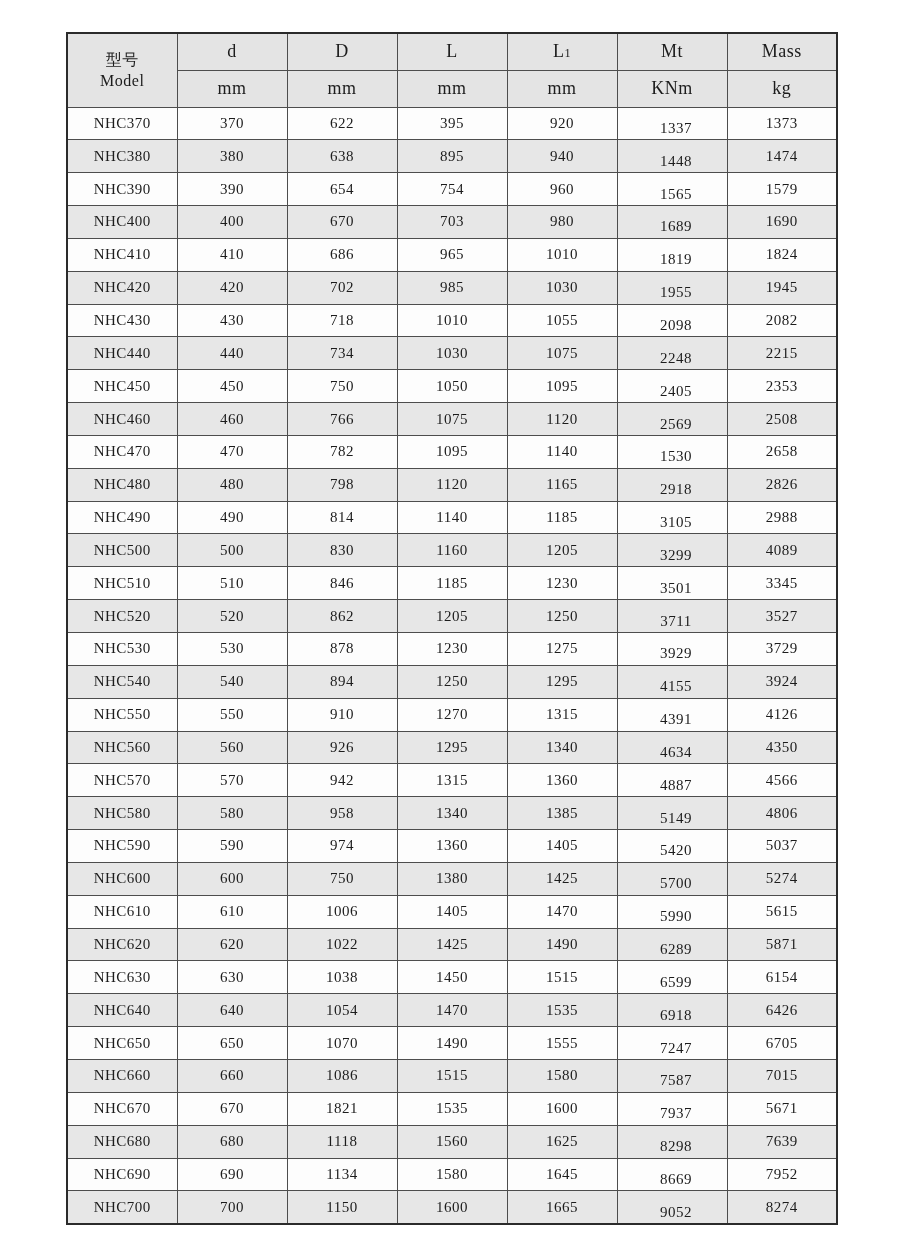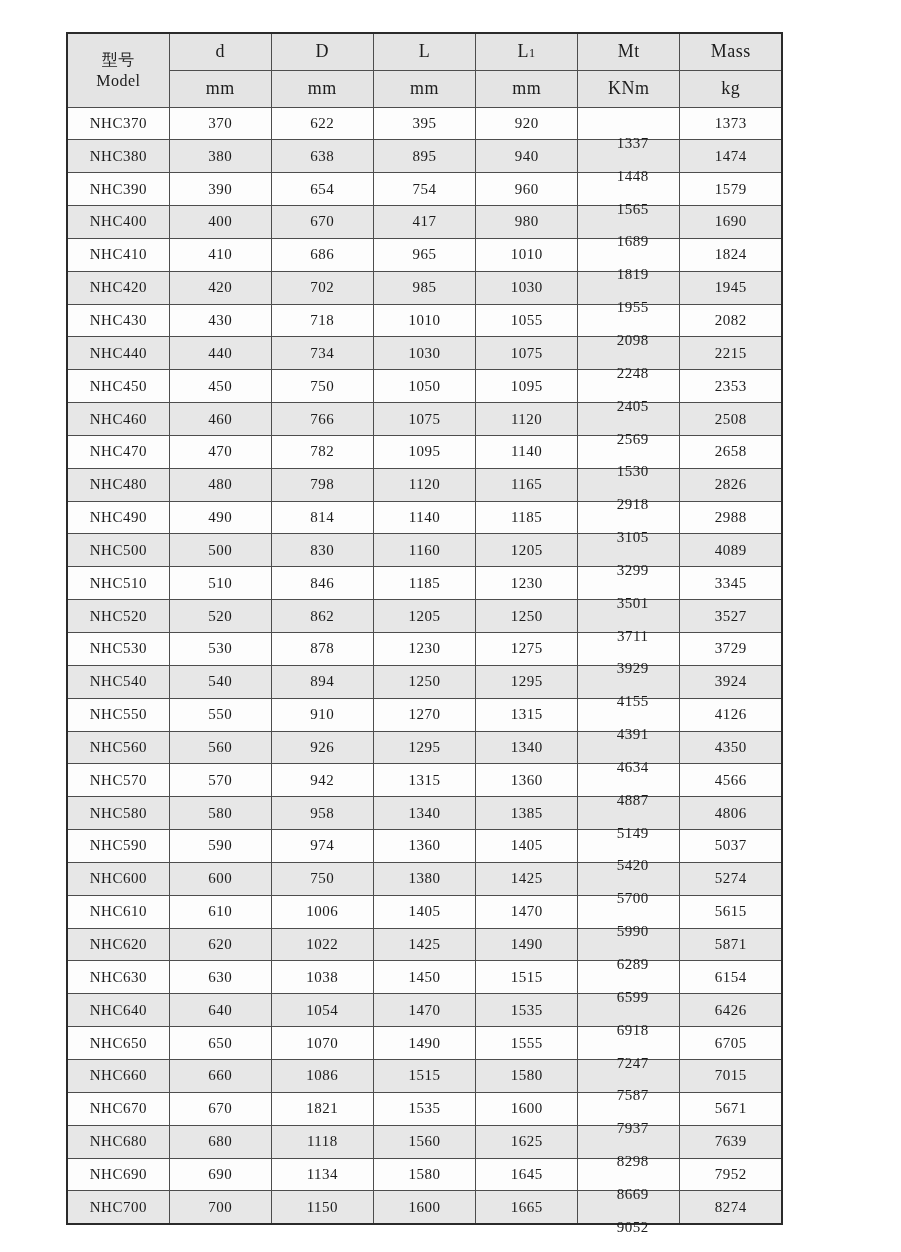--- a/index.html
+++ b/index.html
@@ -23,21 +23,21 @@
     position: relative;
     width: 901px;
     height: 1252px;
     background: var(--page-bg);
     overflow: hidden;
   }
   table.spec-table {
     position: absolute;
     left: 66px;
     top: 32px;
-    width: 717px;
+    width: 772px;
     border-collapse: collapse;
     table-layout: fixed;
     border: 2px solid var(--outer-border);
   }
   table.spec-table th,
   table.spec-table td {
     border: 1px solid var(--grid-border);
     text-align: center;
     vertical-align: middle;
     padding: 0;
@@ -57,21 +57,21 @@
     font-size: 68%;
   }
   tbody td {
     height: 32.85px;
     font-size: 15px;
   }
   tbody tr.row-even td { background: var(--row-even-bg); }
   tbody tr.row-odd td { background: var(--row-odd-bg); }
   tbody td.mt-cell span {
     position: relative;
-    top: 20px;
+    top: 5px;
     display: inline-block;
     margin-left: 8px;
   }
   tbody td.model-cell { font-size: 15px; font-family: Liberation Serif, serif; }
 </style>
 </head>
 <body>
 
 <div class="page">
   <table class="spec-table">
@@ -125,21 +125,21 @@
           <td>654</td>
           <td>754</td>
           <td>960</td>
           <td class="mt-cell"><span>1565</span></td>
           <td>1579</td>
         </tr>
         <tr class="row-odd">
           <td class="model-cell">NHC400</td>
           <td>400</td>
           <td>670</td>
-          <td>417</td>
+          <td>703</td>
           <td>980</td>
           <td class="mt-cell"><span>1689</span></td>
           <td>1690</td>
         </tr>
         <tr class="row-even">
           <td class="model-cell">NHC410</td>
           <td>410</td>
           <td>686</td>
           <td>965</td>
           <td>1010</td>

